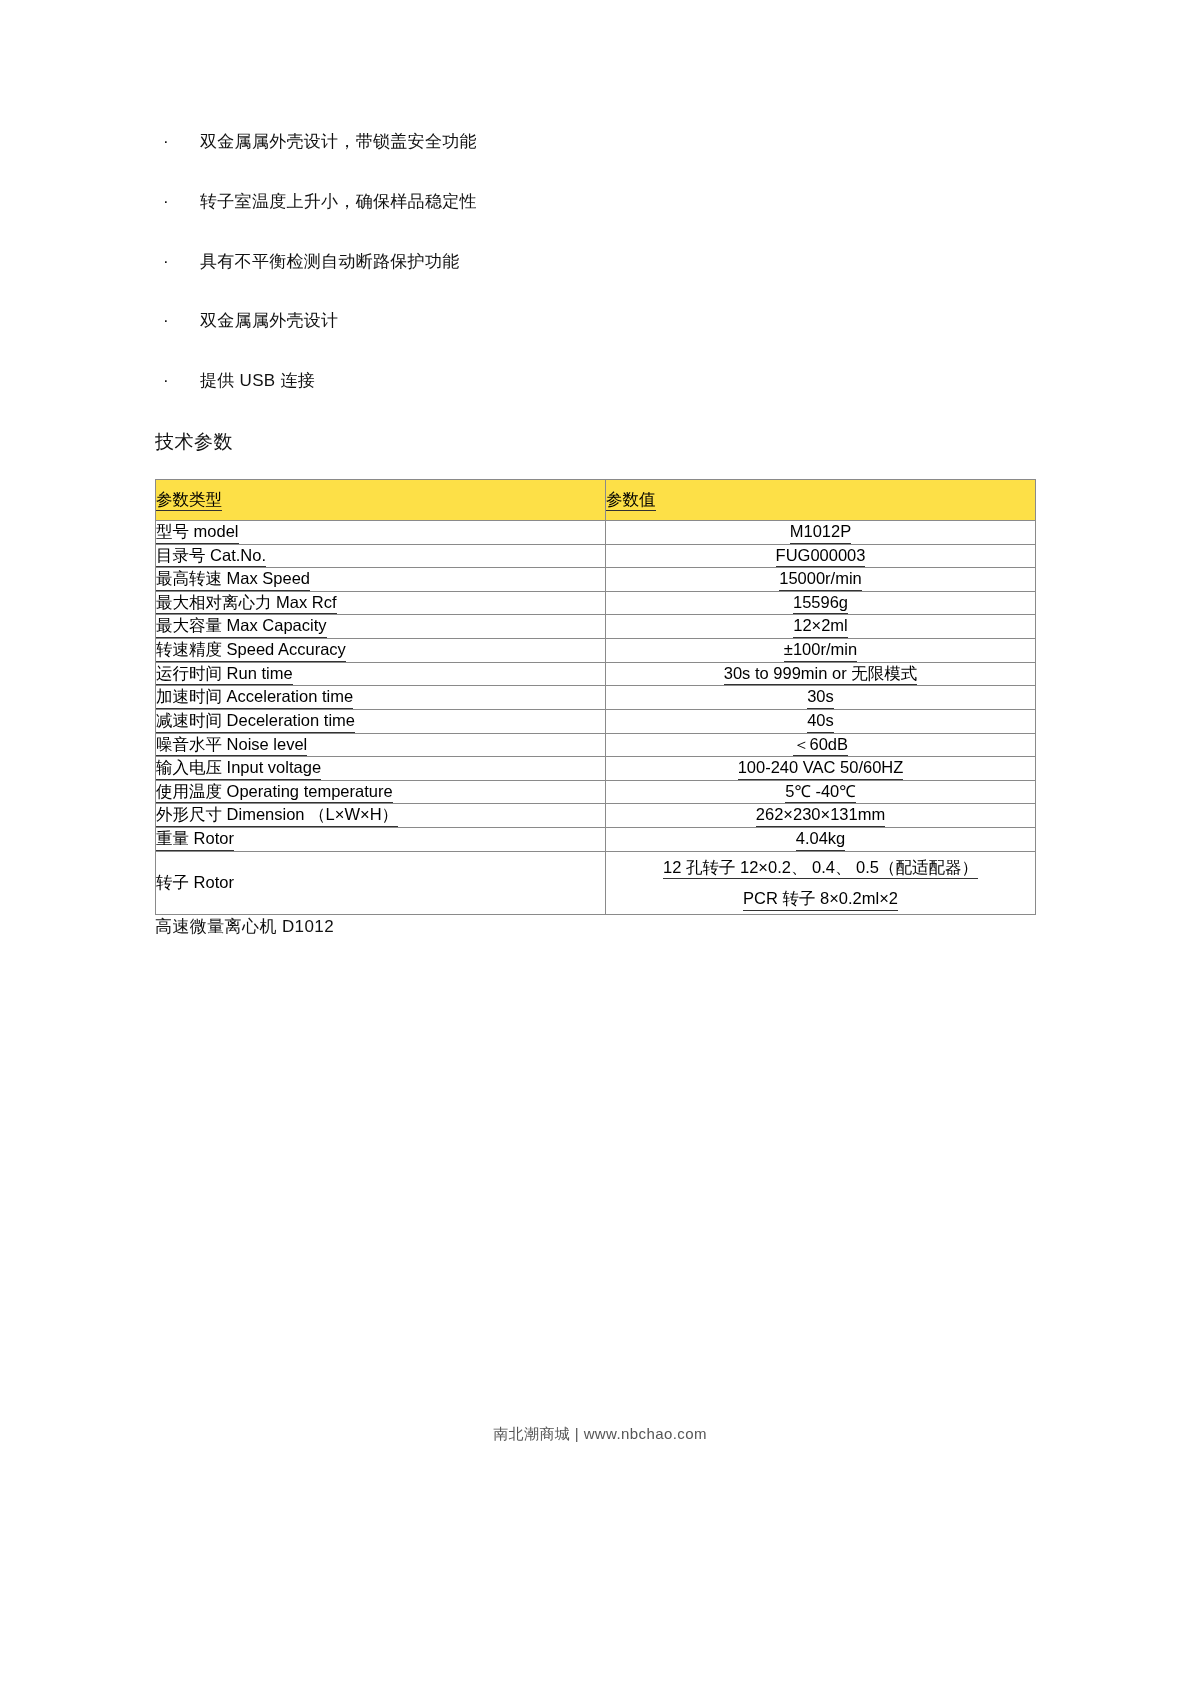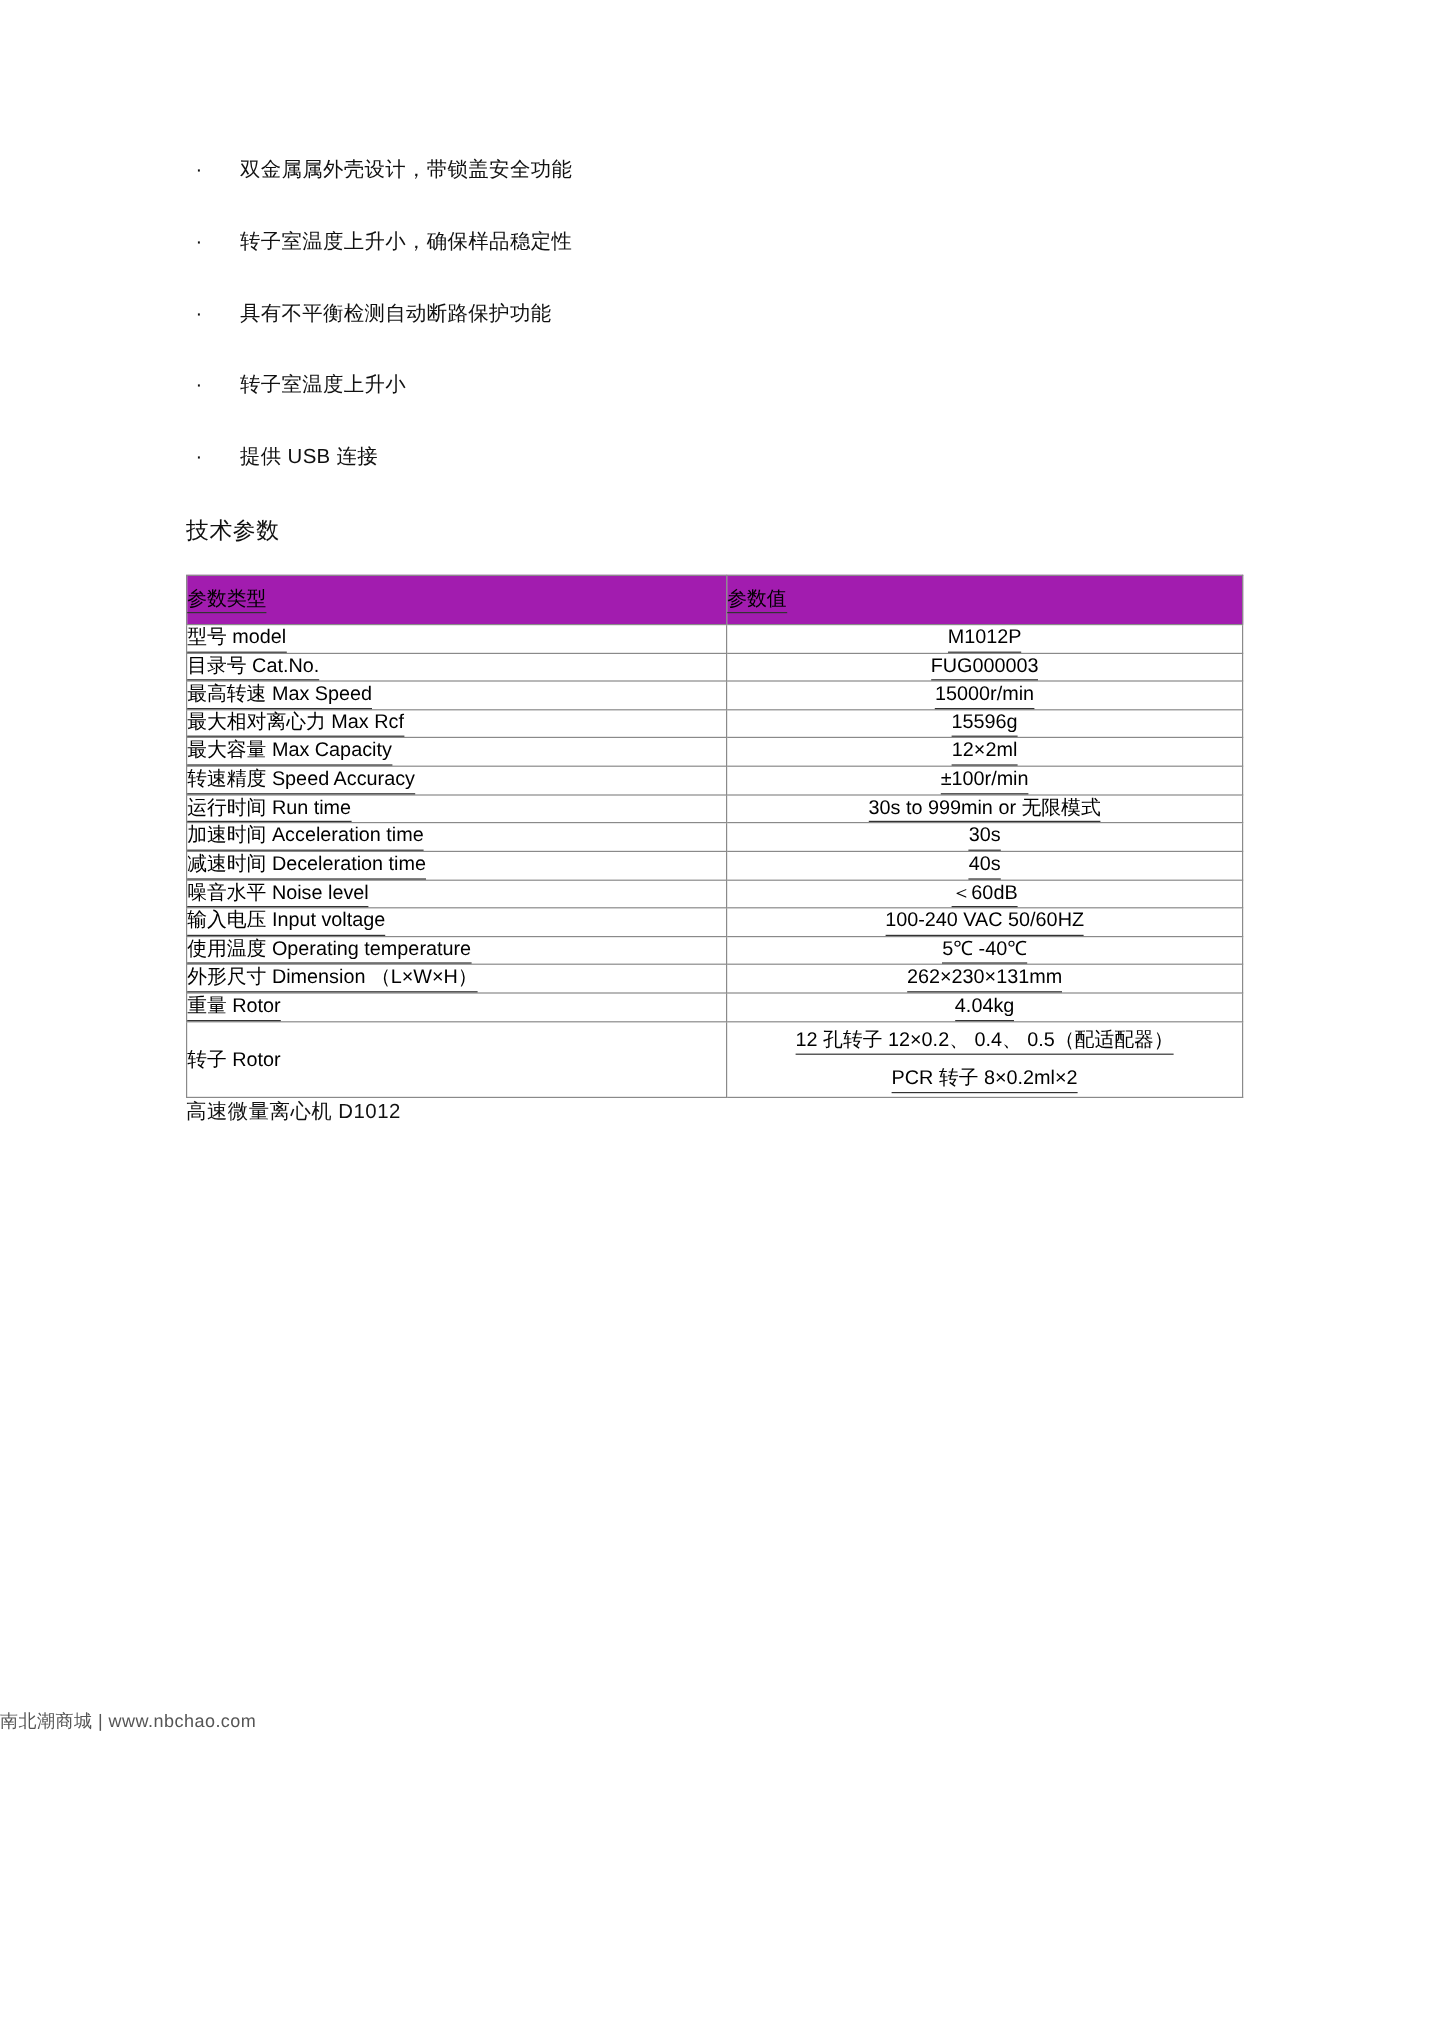--- a/index.html
+++ b/index.html
@@ -66,21 +66,21 @@
     width: 880px;
     table-layout: fixed;
     font-size: 16.5px;
   }
   table.spec-table td, table.spec-table th {
     border: 1px solid #8a8a8a;
     padding: 0;
     vertical-align: middle;
   }
   .th-cell {
-    background: #a21caf;
+    background: #fde047;
     height: 40px;
     font-weight: normal;
   }
   .cell-label {
     padding: 9px 0 9px 12px;
     text-align: left;
   }
   .cell-value {
     padding: 9px 6px;
     text-align: center;
@@ -119,21 +119,21 @@
     letter-spacing: 0.4px;
     color: #111;
   }
 
   
   .footer {
     position: absolute;
     left: 0;
     right: 0;
     top: 1425px;
-    text-align: left;
+    text-align: center;
     font-size: 15px;
     color: #555;
     letter-spacing: 0.4px;
   }
 </style>
 </head>
 <body>
 
 <div class="page">
   <div class="content">
@@ -146,21 +146,21 @@
       <li class="bullet-item">
         <span class="bullet-mark">·</span>
         <span class="bullet-text">转子室温度上升小，确保样品稳定性</span>
       </li>
       <li class="bullet-item">
         <span class="bullet-mark">·</span>
         <span class="bullet-text">具有不平衡检测自动断路保护功能</span>
       </li>
       <li class="bullet-item">
         <span class="bullet-mark">·</span>
-        <span class="bullet-text">转子室温度上升小</span>
+        <span class="bullet-text">双金属属外壳设计</span>
       </li>
       <li class="bullet-item">
         <span class="bullet-mark">·</span>
         <span class="bullet-text">提供 USB 连接</span>
       </li>
     </ul>
 
     <div class="section-heading">技术参数</div>
 
     <table class="spec-table">

